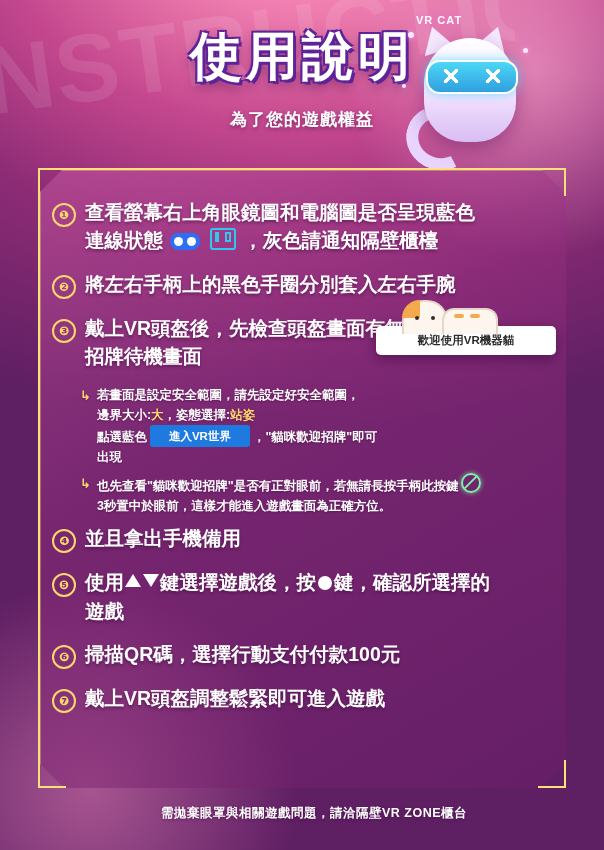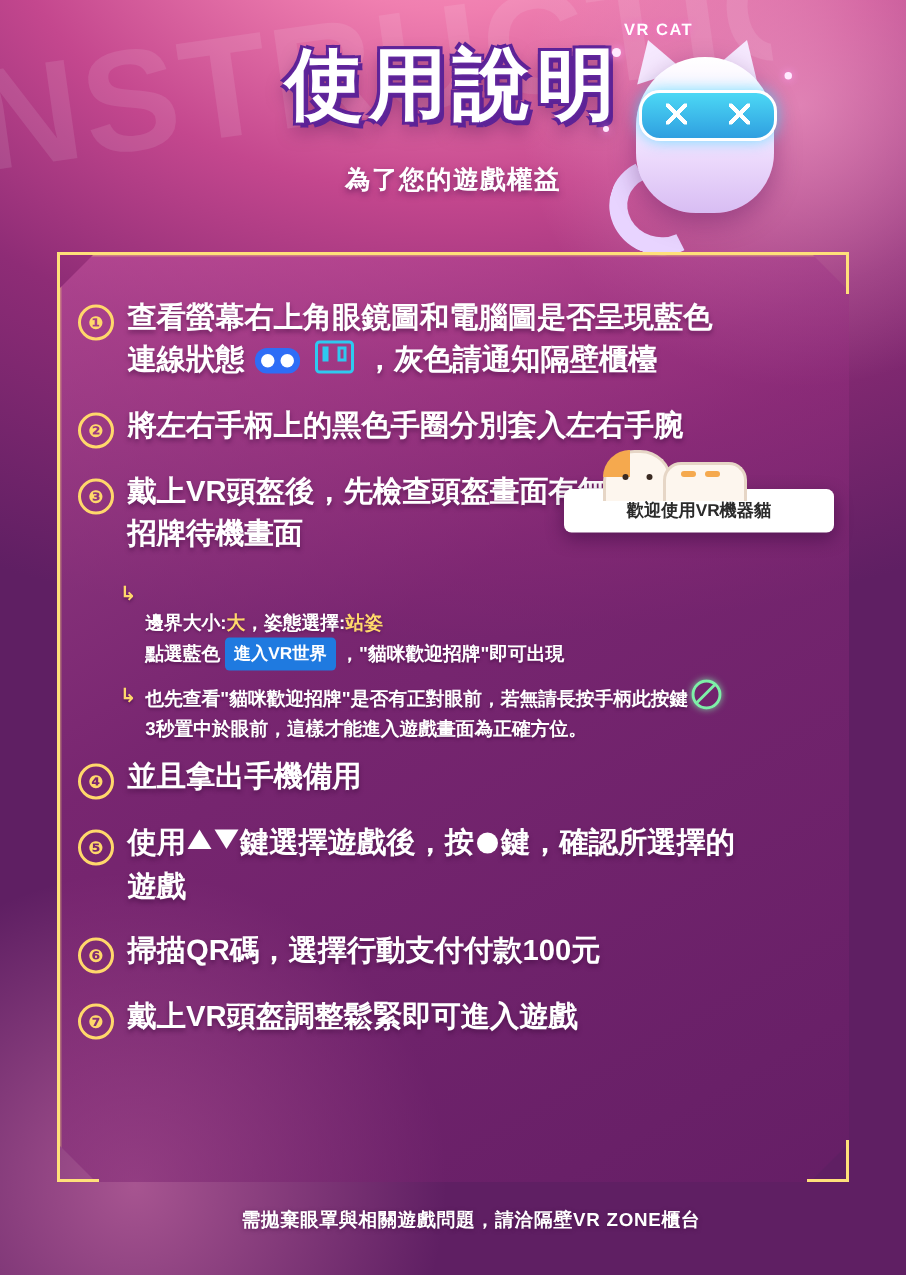--- a/index.html
+++ b/index.html
@@ -144,21 +144,21 @@
 
   
   .subnote{
     display:flex;gap:6px;color:#ffffff;font-size:12.5px;line-height:1.6;font-weight:bold;
     text-shadow:0 1px 2px rgba(60,10,60,.5);
     margin:2px 0 8px 28px;width:300px;
   }
   .hook{flex:0 0 auto;color:#ffd86b;font-size:13px;margin-top:1px;}
   .badge-blue{
     display:inline-block;background:#1f7ae0;color:#fff;font-size:11.5px;font-weight:bold;
-    padding:2px 6px;border-radius:3px;margin:0 3px;vertical-align:1px;text-shadow:none;
+    padding:2px 19px;border-radius:3px;margin:0 3px;vertical-align:1px;text-shadow:none;
   }
   .ic-ban{
     display:inline-block;width:16px;height:16px;border-radius:50%;
     border:2px solid #7ef0a8;position:relative;vertical-align:-3px;margin:0 2px;
     box-shadow:0 0 5px rgba(126,240,168,.8);
   }
   .ic-ban:before{
     content:"";position:absolute;left:-1px;top:6px;width:18px;height:2px;background:#7ef0a8;
     transform:rotate(-45deg);
   }
@@ -275,21 +275,21 @@
         <div class="stripe s1"></div>
         <div class="stripe s2"></div>
       </div>
     </div>
     <div class="popup-box">歡迎使用VR機器貓</div>
   </div>
 
   <div class="subnote">
     <div class="hook">↳</div>
     <div>
-      <br>
+      <span>若畫面是設定安全範圍，請先設定好安全範圍，</span><br>
       <span>邊界大小:</span><span class="txt-yellow">大</span><span>，姿態選擇:</span><span class="txt-yellow">站姿</span><br>
       <span>點選藍色</span><span class="badge-blue">進入VR世界</span><span>，"貓咪歡迎招牌"即可出現</span>
     </div>
   </div>
 
   <div class="subnote" style="width:430px;margin-top:-2px;">
     <div class="hook">↳</div>
     <div>
       <span>也先查看"貓咪歡迎招牌"是否有正對眼前，若無請長按手柄此按鍵</span><span class="ic-ban"></span><br>
       <span>3秒置中於眼前，這樣才能進入遊戲畫面為正確方位。</span>

